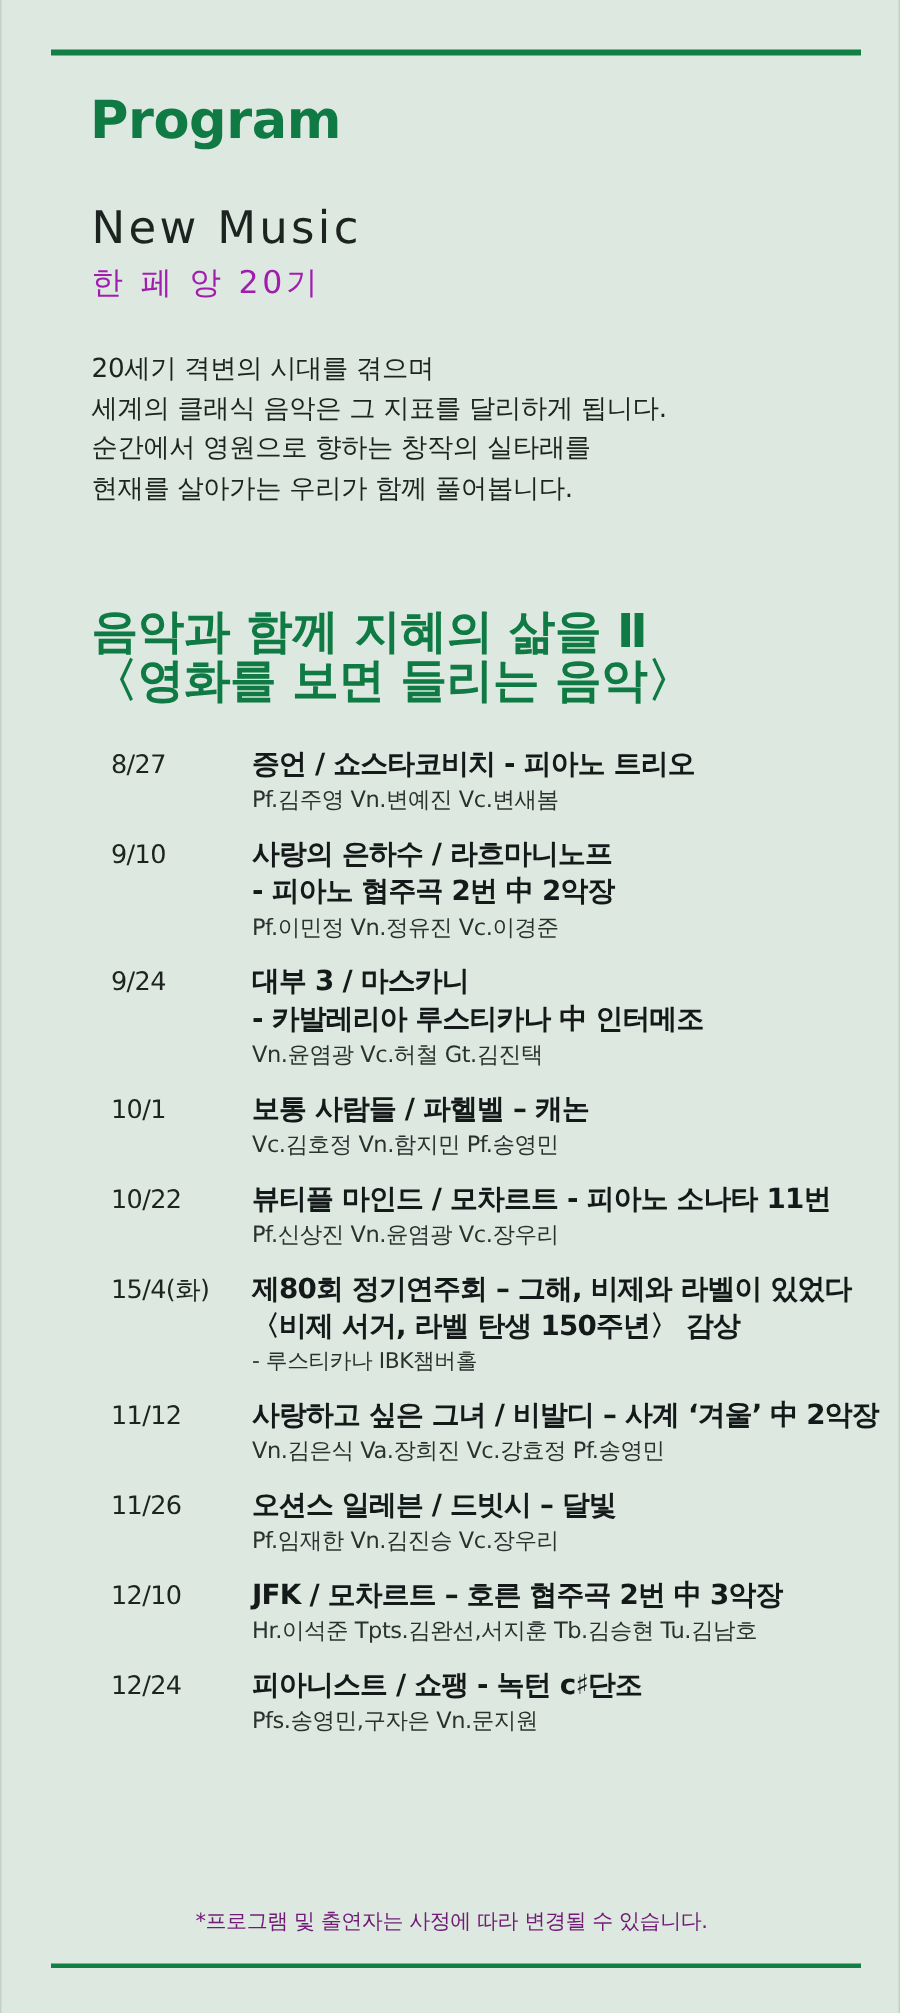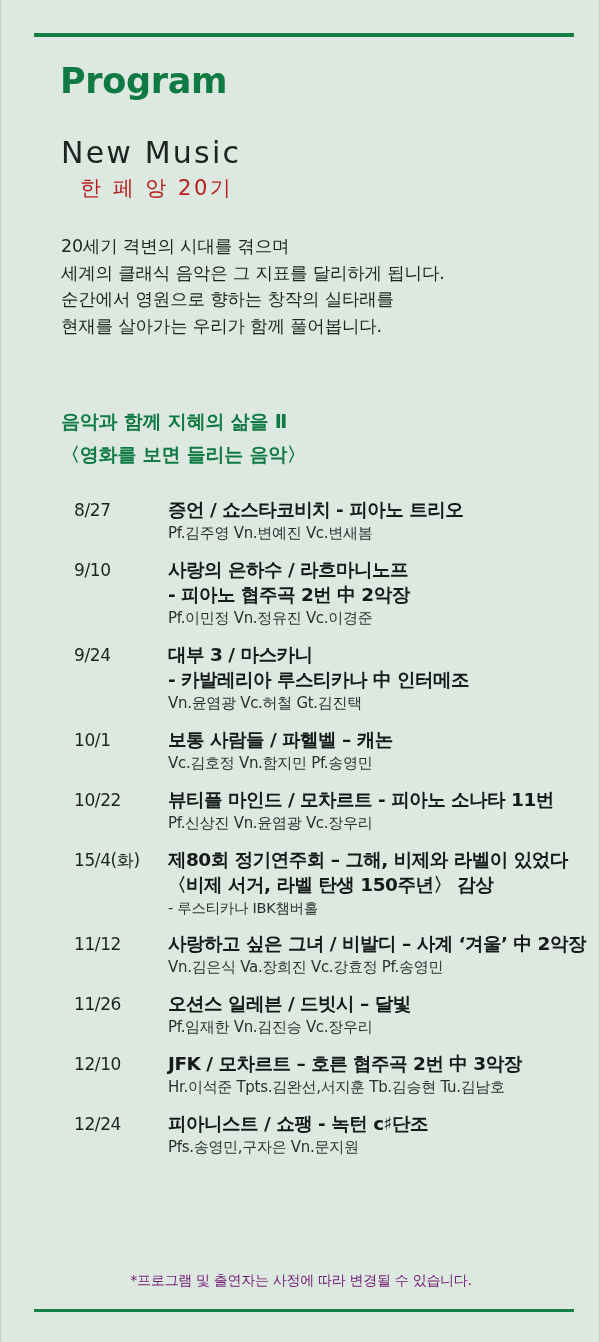--- a/index.html
+++ b/index.html
@@ -59,44 +59,43 @@
     color: #1d2320;
     line-height: 1.1;
   }
   .newmusic-kr {
     position: absolute;
     left: 60px;
     top: 176px;
     font-size: 21px;
     font-weight: normal;
     letter-spacing: 2.5px;
-    color: #b91c1c;
+    color: #a21caf;
     line-height: 1.15;
-    margin-left: 19px;
   }
 
   
   .intro {
     position: absolute;
     left: 60px;
     top: 233px;
     font-size: 17.5px;
     line-height: 26.5px;
     color: #1d2320;
     letter-spacing: -0.2px;
     white-space: pre-line;
   }
 
   
   .section-title {
     position: absolute;
     left: 60px;
     top: 405px;
     color: #0f7a43;
-    font-size: 19px;
+    font-size: 31px;
     font-weight: bold;
     line-height: 33px;
     letter-spacing: -0.2px;
   }
   .section-title .line2 { display: block; }
 
   
   .list {
     position: absolute;
     left: 16px;

